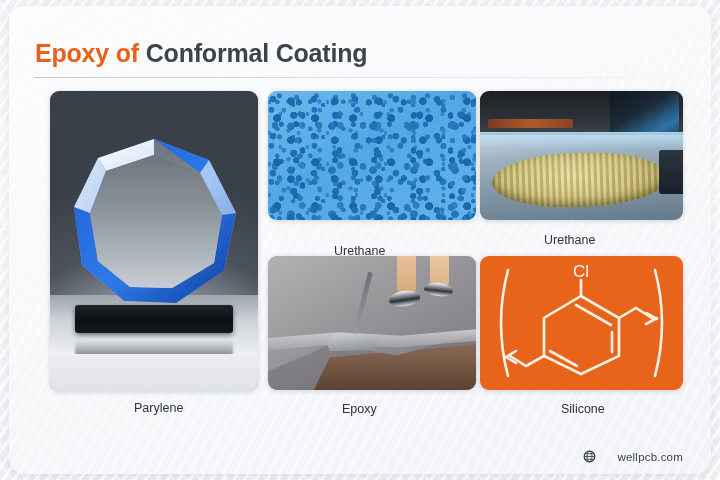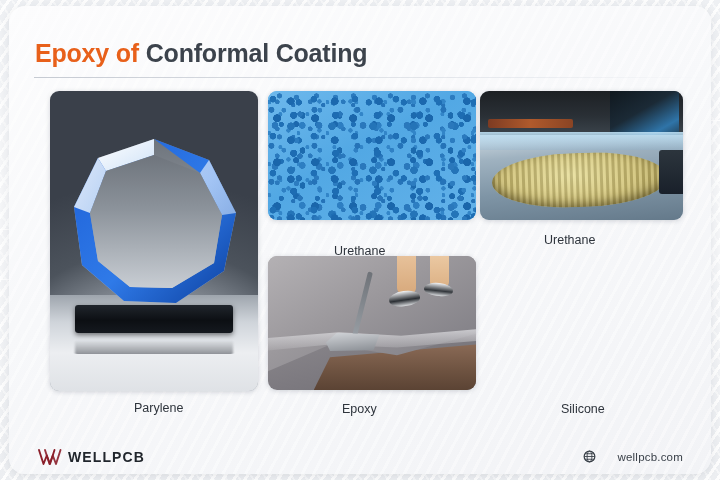--- a/index.html
+++ b/index.html
@@ -308,29 +308,47 @@
         <div class="epo-leg-a"></div>
         <div class="epo-leg-b"></div>
         <div class="epo-sh-a"></div>
         <div class="epo-sh-b"></div>
         <div class="epo-pole"></div>
         <div class="epo-squee"></div>
       </div>
     </div>
     <div class="cap" style="left:333px;top:396px;">Epoxy</div>
 
+    <div class="panel" id="p-parylene">
+      <svg class="par-svg" viewBox="0 0 203 134">
+        <g fill="none" stroke="#fdf0e4" stroke-width="2.6" stroke-linecap="round">
+
+          <path d="M28 14 Q14 67 28 120"></path>
+          <path d="M175 14 Q189 67 175 120"></path>
+
+          <path d="M101 40 L139 62 L139 100 L101 118 L64 100 L64 62 Z"></path>
+          <path d="M96 49 L131 69"></path>
+          <path d="M132 76 L132 96"></path>
+          <path d="M97 110 L70 95"></path>
+
+          <path d="M101 40 L101 24"></path>
+
+          <path d="M139 62 L156 52 L172 62"></path>
+          <path d="M166 57 L177 63"></path>
+          <path d="M166 68 L177 62"></path>
+
+          <path d="M64 100 L46 110 L30 100"></path>
+          <path d="M36 95 L26 101"></path>
+          <path d="M36 107 L26 101"></path>
+        </g>
+        <text x="101" y="21" fill="#ffffff" font-family="Liberation Sans, sans-serif" font-size="17" text-anchor="middle">Cl</text>
+      </svg>
+    </div>
     <div class="cap" style="left:552px;top:396px;">Silicone</div>
 
-    <div class="logo">
-      <svg class="logo-mark" viewBox="0 0 26 18">
-        <path d="M2 2 L6.5 16 L9.8 7.5 L13 16 L17.5 2" fill="none" stroke="#8b1f2a" stroke-width="1.9" stroke-linejoin="round" stroke-linecap="round"></path>
-        <path d="M8 2 L12.5 16 L15.8 7.5 L19 16 L23.5 2" fill="none" stroke="#8b1f2a" stroke-width="1.9" stroke-linejoin="round" stroke-linecap="round" opacity=".9"></path>
-      </svg>
-      <span class="logo-text">WELLPCB</span>
-    </div>
 
     <div class="site">
       <svg class="globe" viewBox="0 0 16 16">
         <circle cx="8" cy="8" r="6.6" fill="none" stroke="#3a4149" stroke-width="1.5"></circle>
         <ellipse cx="8" cy="8" rx="3" ry="6.6" fill="none" stroke="#3a4149" stroke-width="1.1"></ellipse>
         <path d="M1.5 8 H14.5 M2.6 4.6 H13.4 M2.6 11.4 H13.4" stroke="#3a4149" stroke-width="1.1"></path>
       </svg>
       <span class="site-text">wellpcb.com</span>
     </div>
 

